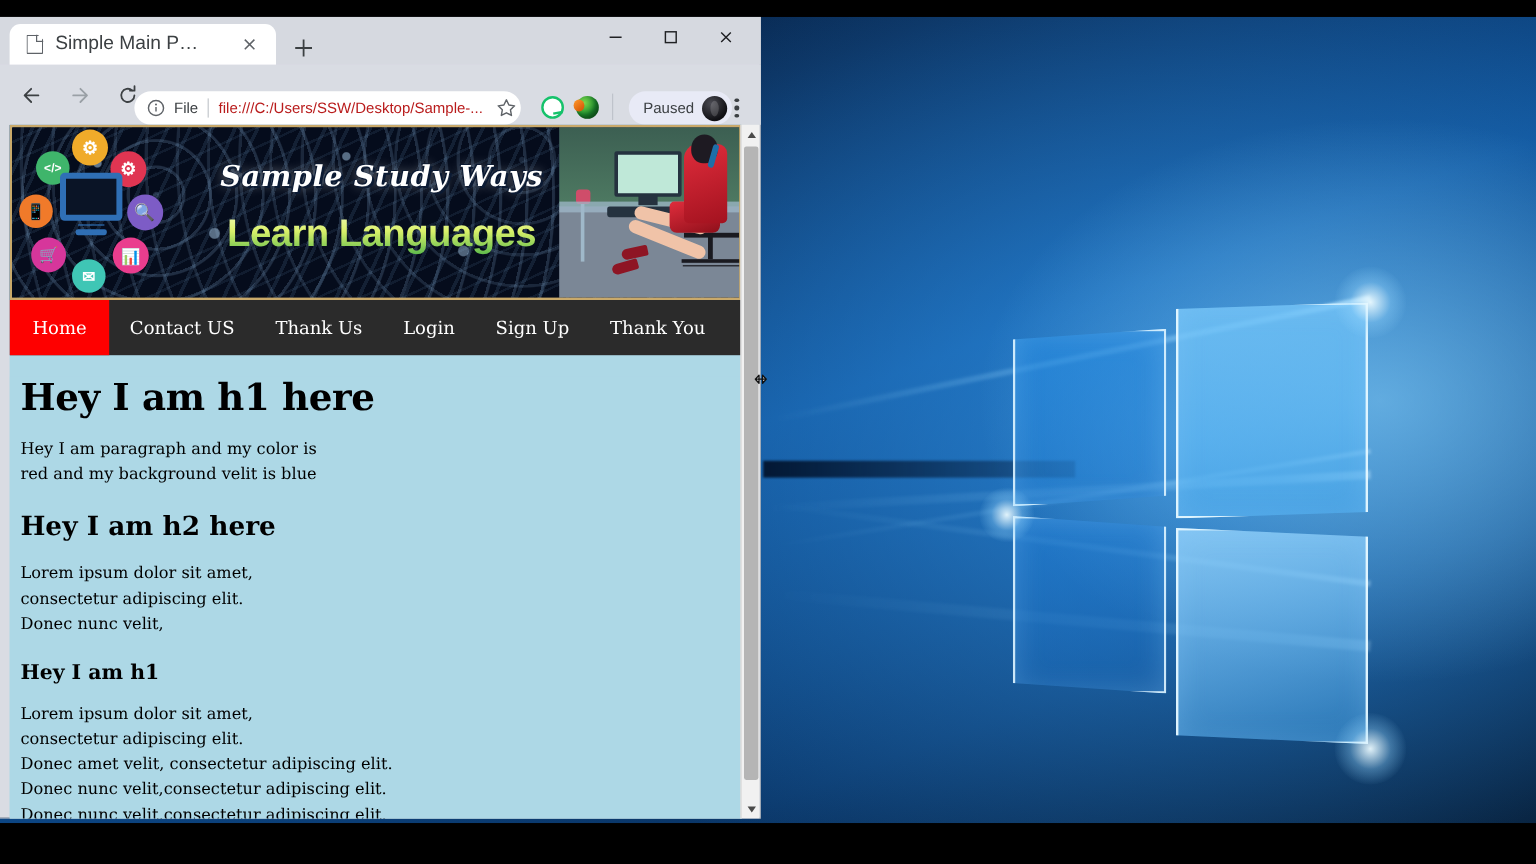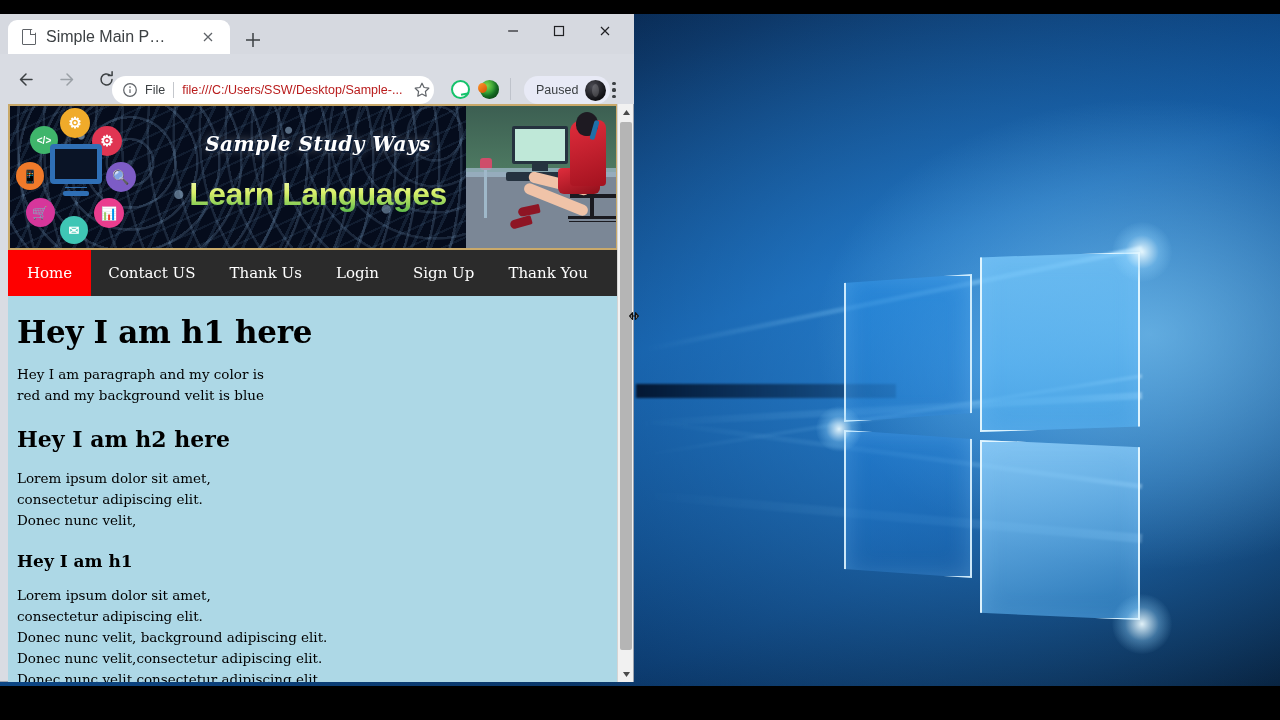--- a/index.html
+++ b/index.html
@@ -131,21 +131,21 @@
        repeating-linear-gradient(-25deg, rgba(120,170,215,.10) 0 2px, rgba(5,12,28,0) 2px 15px);
   }
   .banner-ic { position:absolute; border-radius:50%; display:flex; align-items:center;
                justify-content:center; color:#fff; font-size:11px; font-weight:bold; }
   .monitor { position:absolute; left:42px; top:40px; width:52px; height:40px;
              border:5px solid #2f6fb5; border-radius:4px; background:#0a1426; }
   .monitor:after { content:""; position:absolute; left:50%; bottom:-17px; transform:translateX(-50%);
              width:26px; height:5px; background:#2f6fb5; border-radius:2px; box-shadow:0 -6px 0 -2px #2f6fb5; }
   .btitle { position:absolute; left:160px; top:28px; width:300px; text-align:center;
             font-family:"DejaVu Serif", serif; font-style:italic; font-weight:bold;
-            font-size:20px; color:#fff; letter-spacing:.5px;
+            font-size:24px; color:#fff; letter-spacing:.5px;
             text-shadow:2px 2px 0 #0b1a33, -1px -1px 0 #0b1a33, 0 0 10px rgba(255,255,255,.45); }
   .bsub { position:absolute; left:150px; top:72px; width:320px; text-align:center;
           font-family:"Liberation Sans", sans-serif; font-weight:bold; font-size:32px;
           background:linear-gradient(180deg,#f4fbbe 0%,#d9f06a 45%,#58b84a 100%);
           -webkit-background-clip:text; background-clip:text; color:transparent;
           text-shadow:0 0 1px rgba(0,0,0,.0); letter-spacing:-.5px; }
   .bsub-shadow { position:absolute; left:150px; top:72px; width:320px; text-align:center;
           font-family:"Liberation Sans", sans-serif; font-weight:bold; font-size:32px;
           color:#10233f; letter-spacing:-.5px; text-shadow:2px 2px 0 #10233f; z-index:-1; }
   
@@ -375,21 +375,21 @@
         <h1 class="big">Hey I am h1 here</h1>
         <p class="par">Hey I am paragraph and my color is</p>
         <p class="par">red and my background velit is blue</p>
         <h2 class="mid">Hey I am h2 here</h2>
         <p class="par">Lorem ipsum dolor sit amet,</p>
         <p class="par">consectetur adipiscing elit.</p>
         <p class="par">Donec nunc velit,</p>
         <h3 class="sml">Hey I am h1</h3>
         <p class="par">Lorem ipsum dolor sit amet,</p>
         <p class="par">consectetur adipiscing elit.</p>
-        <p class="par">Donec nunc velit, background adipiscing elit.</p>
+        <p class="par">Donec amet velit, consectetur adipiscing elit.</p>
         <p class="par">Donec nunc velit,consectetur adipiscing elit.</p>
         <p class="par">Donec nunc velit,consectetur adipiscing elit.</p>
       </div>
 
     </div>
 
     <div class="pscroll">
       <div class="arr up">
         <svg width="9" height="7" viewBox="0 0 9 7">
             <path d="M4.5 1 L8 6 H1z" fill="#4a4a4a"></path>

